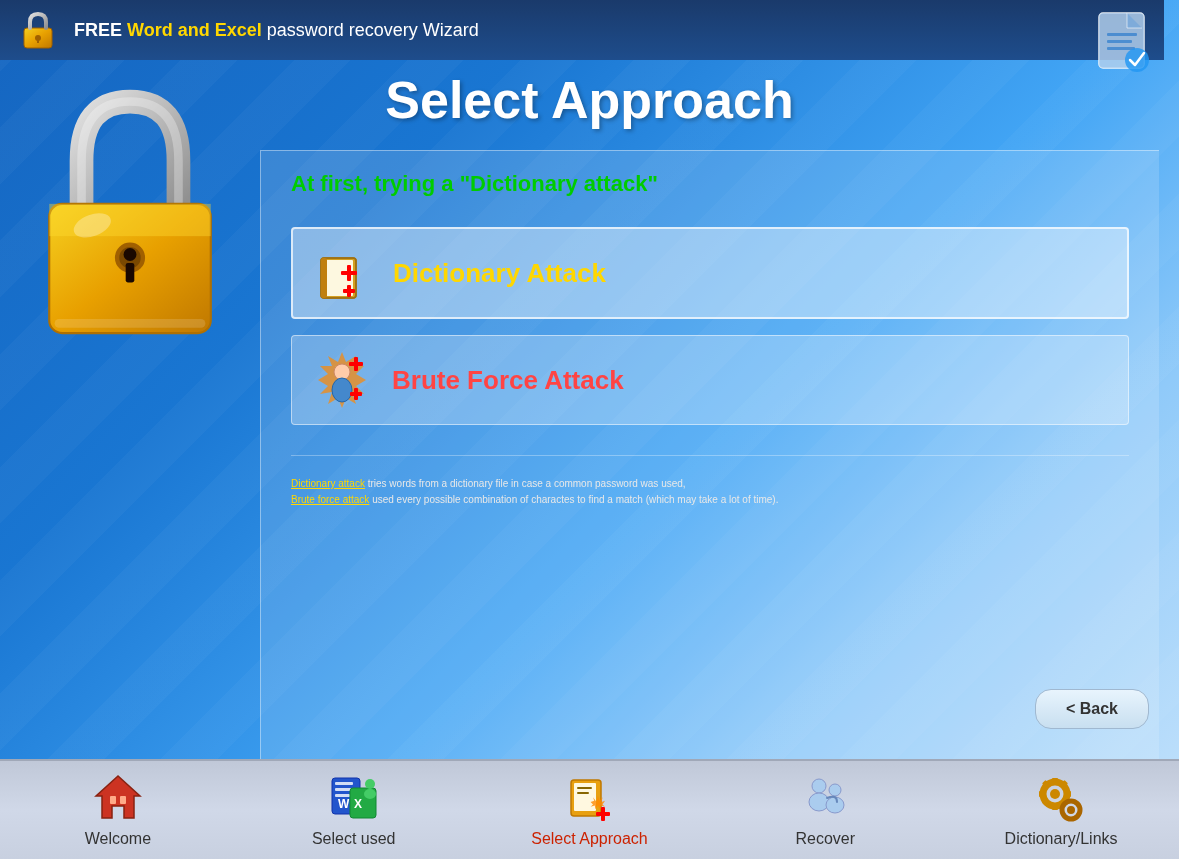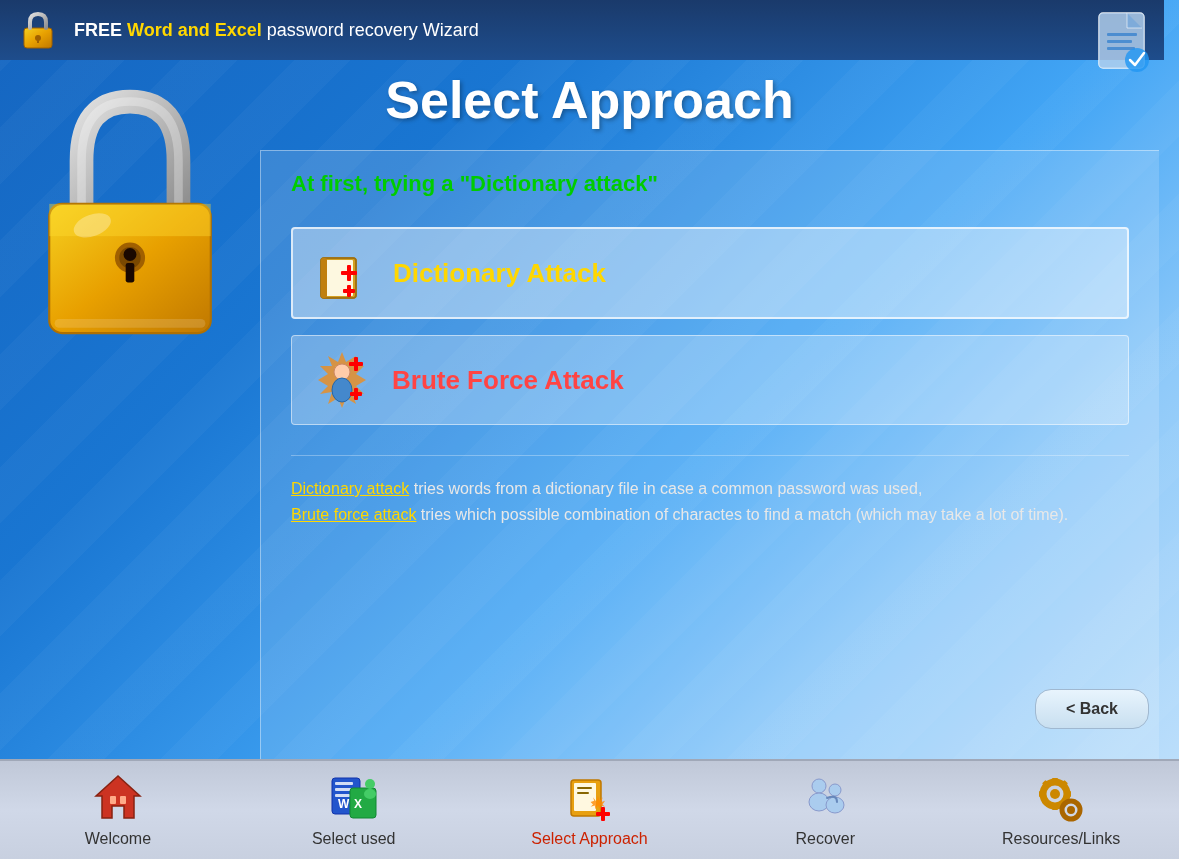--- a/index.html
+++ b/index.html
@@ -151,21 +151,21 @@
       font-size: 26px;
       font-weight: bold;
     }
 
     .dictionary-label { color: #ffd700; }
     .brute-label { color: #ff4444; }
 
     
     .description {
       margin-top: 30px;
-      font-size: 16px;
+      font-size: 10px;
       color: #e8e8e8;
       line-height: 1.6;
       border-top: 1px solid rgba(255,255,255,0.3);
       padding-top: 20px;
     }
 
     .desc-link {
       color: #ffd700;
       text-decoration: underline;
       cursor: pointer;
@@ -341,21 +341,21 @@
         <g transform="translate(44,44)">
           <rect x="-2" y="-6" width="4" height="12" rx="1" fill="red"></rect>
           <rect x="-6" y="-2" width="12" height="4" rx="1" fill="red"></rect>
         </g>
       </svg>
       <span class="attack-label brute-label">Brute Force Attack</span>
     </div>
 
     <div class="description">
       <span class="desc-link">Dictionary attack</span><span> tries words from a dictionary file in case a common password was used,</span><br>
-      <span class="desc-link">Brute force attack</span><span> tries which possible combination of charactes to find a match (which may take a lot of time).</span>
+      <span class="desc-link">Brute force attack</span><span> used every possible combination of charactes to find a match (which may take a lot of time).</span>
     </div>
   </div>
 
   <div class="nav-buttons">
     <button class="nav-btn">&lt; Back</button>
   </div>
 
 </div>
 
 <div class="bottom-nav">
@@ -431,16 +431,16 @@
       <rect x="4" y="19" width="6" height="6" rx="1" fill="#cc8800"></rect>
       <rect x="30" y="19" width="6" height="6" rx="1" fill="#cc8800"></rect>
       <rect x="8" y="9" width="5" height="5" rx="1" fill="#cc8800" transform="rotate(45,10.5,11.5)"></rect>
       <rect x="27" y="9" width="5" height="5" rx="1" fill="#cc8800" transform="rotate(45,29.5,11.5)"></rect>
       <rect x="8" y="28" width="5" height="5" rx="1" fill="#cc8800" transform="rotate(45,10.5,30.5)"></rect>
       <rect x="27" y="28" width="5" height="5" rx="1" fill="#cc8800" transform="rotate(45,29.5,30.5)"></rect>
 
       <circle cx="36" cy="38" r="9" fill="none" stroke="#aa6600" stroke-width="5"></circle>
       <circle cx="36" cy="38" r="4" fill="#aa6600"></circle>
     </svg>
-    <span class="nav-item-label">Resources/Links</span>
+    <span class="nav-item-label">Dictionary/Links</span>
   </div>
 
 </div>
 
 </body></html>

